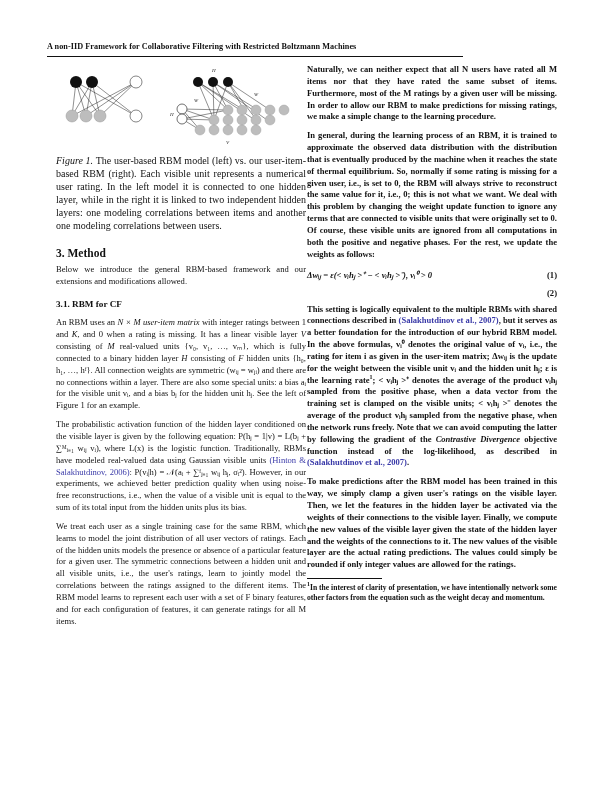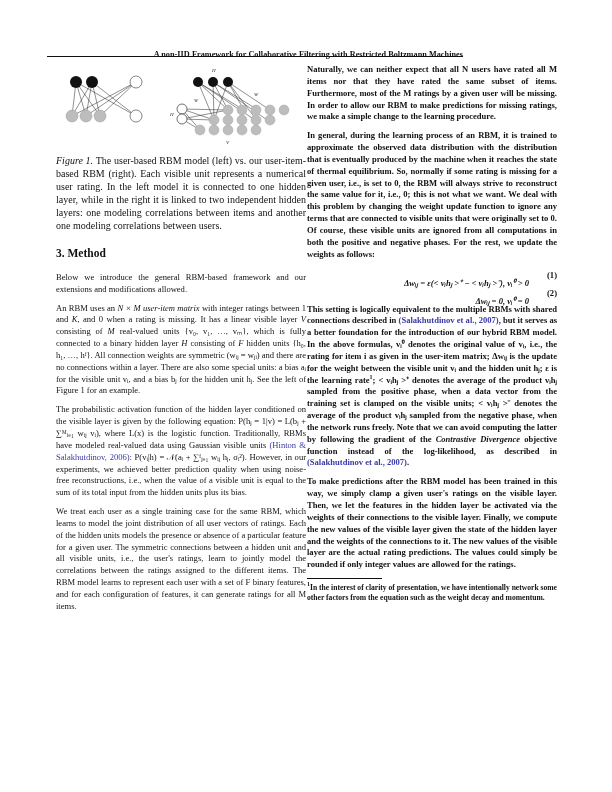--- a/index.html
+++ b/index.html
@@ -1,40 +1,40 @@
 <!DOCTYPE html>
 <html><head>
 <meta charset="utf-8">
 <style>
   html, body { margin: 0; padding: 0; background: #ffffff; }
   body { width: 612px; height: 792px; position: relative; overflow: hidden;
          font-family: "DejaVu Serif", "Liberation Serif", serif; color: #111; }
   .running-head { position: absolute; left: 47px; top: 42px; width: 416px; }
-  .running-head .title { position: absolute; left: 0; top: 8px; width: 416px; text-align: right;
+  .running-head .title { position: absolute; left: 0; top: 0; width: 416px; text-align: left;
          font-size: 8.2px; font-weight: bold; font-family: "Liberation Serif", serif; letter-spacing: 0.05px; }
   .running-head .rule { position: absolute; left: 0; top: 14px; width: 416px; height: 1px; background: #111; }
 
   .col { position: absolute; width: 250px; font-family: "Liberation Serif", serif; font-size: 8.55px; line-height: 11.85px; text-align: justify; }
   .col-left { left: 56px; top: 60px; }
   .col-right { left: 307px; top: 64px; font-weight: bold; }
 
   .fig { position: relative; width: 250px; height: 92px; }
   .fig svg { position: absolute; left: 0; top: 0; }
 
   .caption { font-size: 10px; line-height: 13px; margin-top: 2px; text-align: justify; }
   .caption .fig-label { font-style: italic; }
 
-  h2.sec { font-size: 11.5px; font-weight: bold; margin: 16px 0 12px 0; font-family: "Liberation Serif", serif; }
+  h2.sec { font-size: 11.5px; font-weight: bold; margin: 16px 0 4px 0; font-family: "Liberation Serif", serif; }
   h3.subsec { font-size: 9.2px; font-weight: bold; margin: 11px 0 7px 0; font-family: "Liberation Serif", serif; }
   p { margin: 0 0 7px 0; }
   .cite { color: #3a3aa8; }
   .it { font-style: italic; }
 
   .eq { position: relative; height: 18px; font-size: 8.6px; }
-  .eq .body { position: absolute; left: 0; width: 222px; text-align: right; top: 10px; }
+  .eq .body { position: absolute; left: 0; width: 222px; text-align: left; top: 2px; }
   .eq .num { position: absolute; right: 0; top: 2px; }
 
   .fn-rule { width: 75px; height: 1px; background: #111; margin: 6px 0 4px 0; }
   .footnote { font-size: 7.6px; line-height: 10.3px; text-align: justify; }
   sup { font-size: 6px; line-height: 0; }
 </style>
 </head>
 <body>
 
 <div class="running-head">
@@ -122,39 +122,39 @@
     </svg>
   </div>
   <div class="caption">
     <span class="fig-label">Figure 1.</span>
     <span>The user-based RBM model (left) vs. our user-item-based RBM (right). Each visible unit represents a numerical user rating. In the left model it is connected to one hidden layer, while in the right it is linked to two independent hidden layers: one modeling correlations between items and another one modeling correlations between users.</span>
   </div>
 
   <h2 class="sec">3. Method</h2>
   <p>Below we introduce the general RBM-based framework and our extensions and modifications allowed.</p>
 
+  <h3 class="subsec">3.1. RBM for CF</h3>
   <p>
     <span>An RBM uses an </span><span class="it">N × M</span><span> </span><span class="it">user-item matrix</span><span> with integer ratings between 1 and </span><span class="it">K</span><span>, and 0 when a rating is missing. It has a linear visible layer </span><span class="it">V</span><span> consisting of </span><span class="it">M</span><span> real-valued units {v₀, v₁, …, vₘ}, which is fully connected to a binary hidden layer </span><span class="it">H</span><span> consisting of </span><span class="it">F</span><span> hidden units {h₀, h₁, …, hᶠ}. All connection weights are symmetric (wᵢⱼ = wⱼᵢ) and there are no connections within a layer. There are also some special units: a bias aᵢ for the visible unit vᵢ, and a bias bⱼ for the hidden unit hⱼ. See the left of Figure 1 for an example.</span>
   </p>
   <p>
     <span>The probabilistic activation function of the hidden layer conditioned on the visible layer is given by the following equation: P(hⱼ = 1|v) = L(bⱼ + ∑ᴹᵢ₌₁ wᵢⱼ vᵢ), where L(x) is the logistic function. Traditionally, RBMs have modeled real-valued data using Gaussian visible units </span><span class="cite">(Hinton &amp; Salakhutdinov, 2006)</span><span>: P(vᵢ|h) = 𝒩(aᵢ + ∑ᶠⱼ₌₁ wᵢⱼ hⱼ, σᵢ²). However, in our experiments, we achieved better prediction quality when using noise-free reconstructions, i.e., when the value of a visible unit is equal to the sum of its total input from the hidden units plus its bias.</span>
   </p>
   <p>We treat each user as a single training case for the same RBM, which learns to model the joint distribution of all user vectors of ratings. Each of the hidden units models the presence or absence of a particular feature for a given user. The symmetric connections between a hidden unit and all visible units, i.e., the user's ratings, learn to jointly model the correlations between the ratings assigned to the different items. The RBM model learns to represent each user with a set of F binary features, and for each configuration of features, it can generate ratings for all M items.</p>
 </div>
 
 <div class="col col-right">
   <p>Naturally, we can neither expect that all N users have rated all M items nor that they have rated the same subset of items. Furthermore, most of the M ratings by a given user will be missing. In order to allow our RBM to make predictions for missing ratings, we make a simple change to the learning procedure.</p>
   <p>In general, during the learning process of an RBM, it is trained to approximate the observed data distribution with the distribution that is eventually produced by the machine when it reaches the state of thermal equilibrium. So, normally if some rating is missing for a given user, i.e., is set to 0, the RBM will always strive to reconstruct the same value for it, i.e., 0; this is not what we want. We deal with this problem by changing the weight update function to ignore any terms that are connected to visible units that were originally set to 0. Of course, these visible units are ignored from all computations in both the positive and negative phases. For the rest, we update the weights as follows:</p>
 
   <div class="eq">
     <span class="body it">Δwᵢⱼ = ε(&lt; vᵢhⱼ &gt;⁺ − &lt; vᵢhⱼ &gt;⁻), vᵢ⁰ &gt; 0</span>
     <span class="num">(1)</span>
   </div>
   <div class="eq">
-    <span class="body it">Δwᵢⱼ = 0, vᵢ⁰ = 0</span>
     <span class="num">(2)</span>
   </div>
 
   <p>
     <span>This setting is logically equivalent to the multiple RBMs with shared connections described in </span><span class="cite">(Salakhutdinov et al., 2007)</span><span>, but it serves as a better foundation for the introduction of our hybrid RBM model. In the above formulas, vᵢ⁰ denotes the original value of vᵢ, i.e., the rating for item i as given in the user-item matrix; Δwᵢⱼ is the update for the weight between the visible unit vᵢ and the hidden unit hⱼ; ε is the learning rate</span><sup>1</sup><span>; &lt; vᵢhⱼ &gt;⁺ denotes the average of the product vᵢhⱼ sampled from the positive phase, when a data vector from the training set is clamped on the visible units; &lt; vᵢhⱼ &gt;⁻ denotes the average of the product vᵢhⱼ sampled from the negative phase, when the network runs freely. Note that we can avoid computing the latter by following the gradient of the </span><span class="it">Contrastive Divergence</span><span> objective function instead of the log-likelihood, as described in </span><span class="cite">(Salakhutdinov et al., 2007)</span><span>.</span>
   </p>
   <p>To make predictions after the RBM model has been trained in this way, we simply clamp a given user's ratings on the visible layer. Then, we let the features in the hidden layer be activated via the weights of their connections to the visible layer. Finally, we compute the new values of the visible layer given the state of the hidden layer and the weights of the connections to it. The new values of the visible layer are the actual rating predictions. The values could simply be rounded if only integer values are allowed for the ratings.</p>
 
   <div class="fn-rule"></div>
   <div class="footnote">

